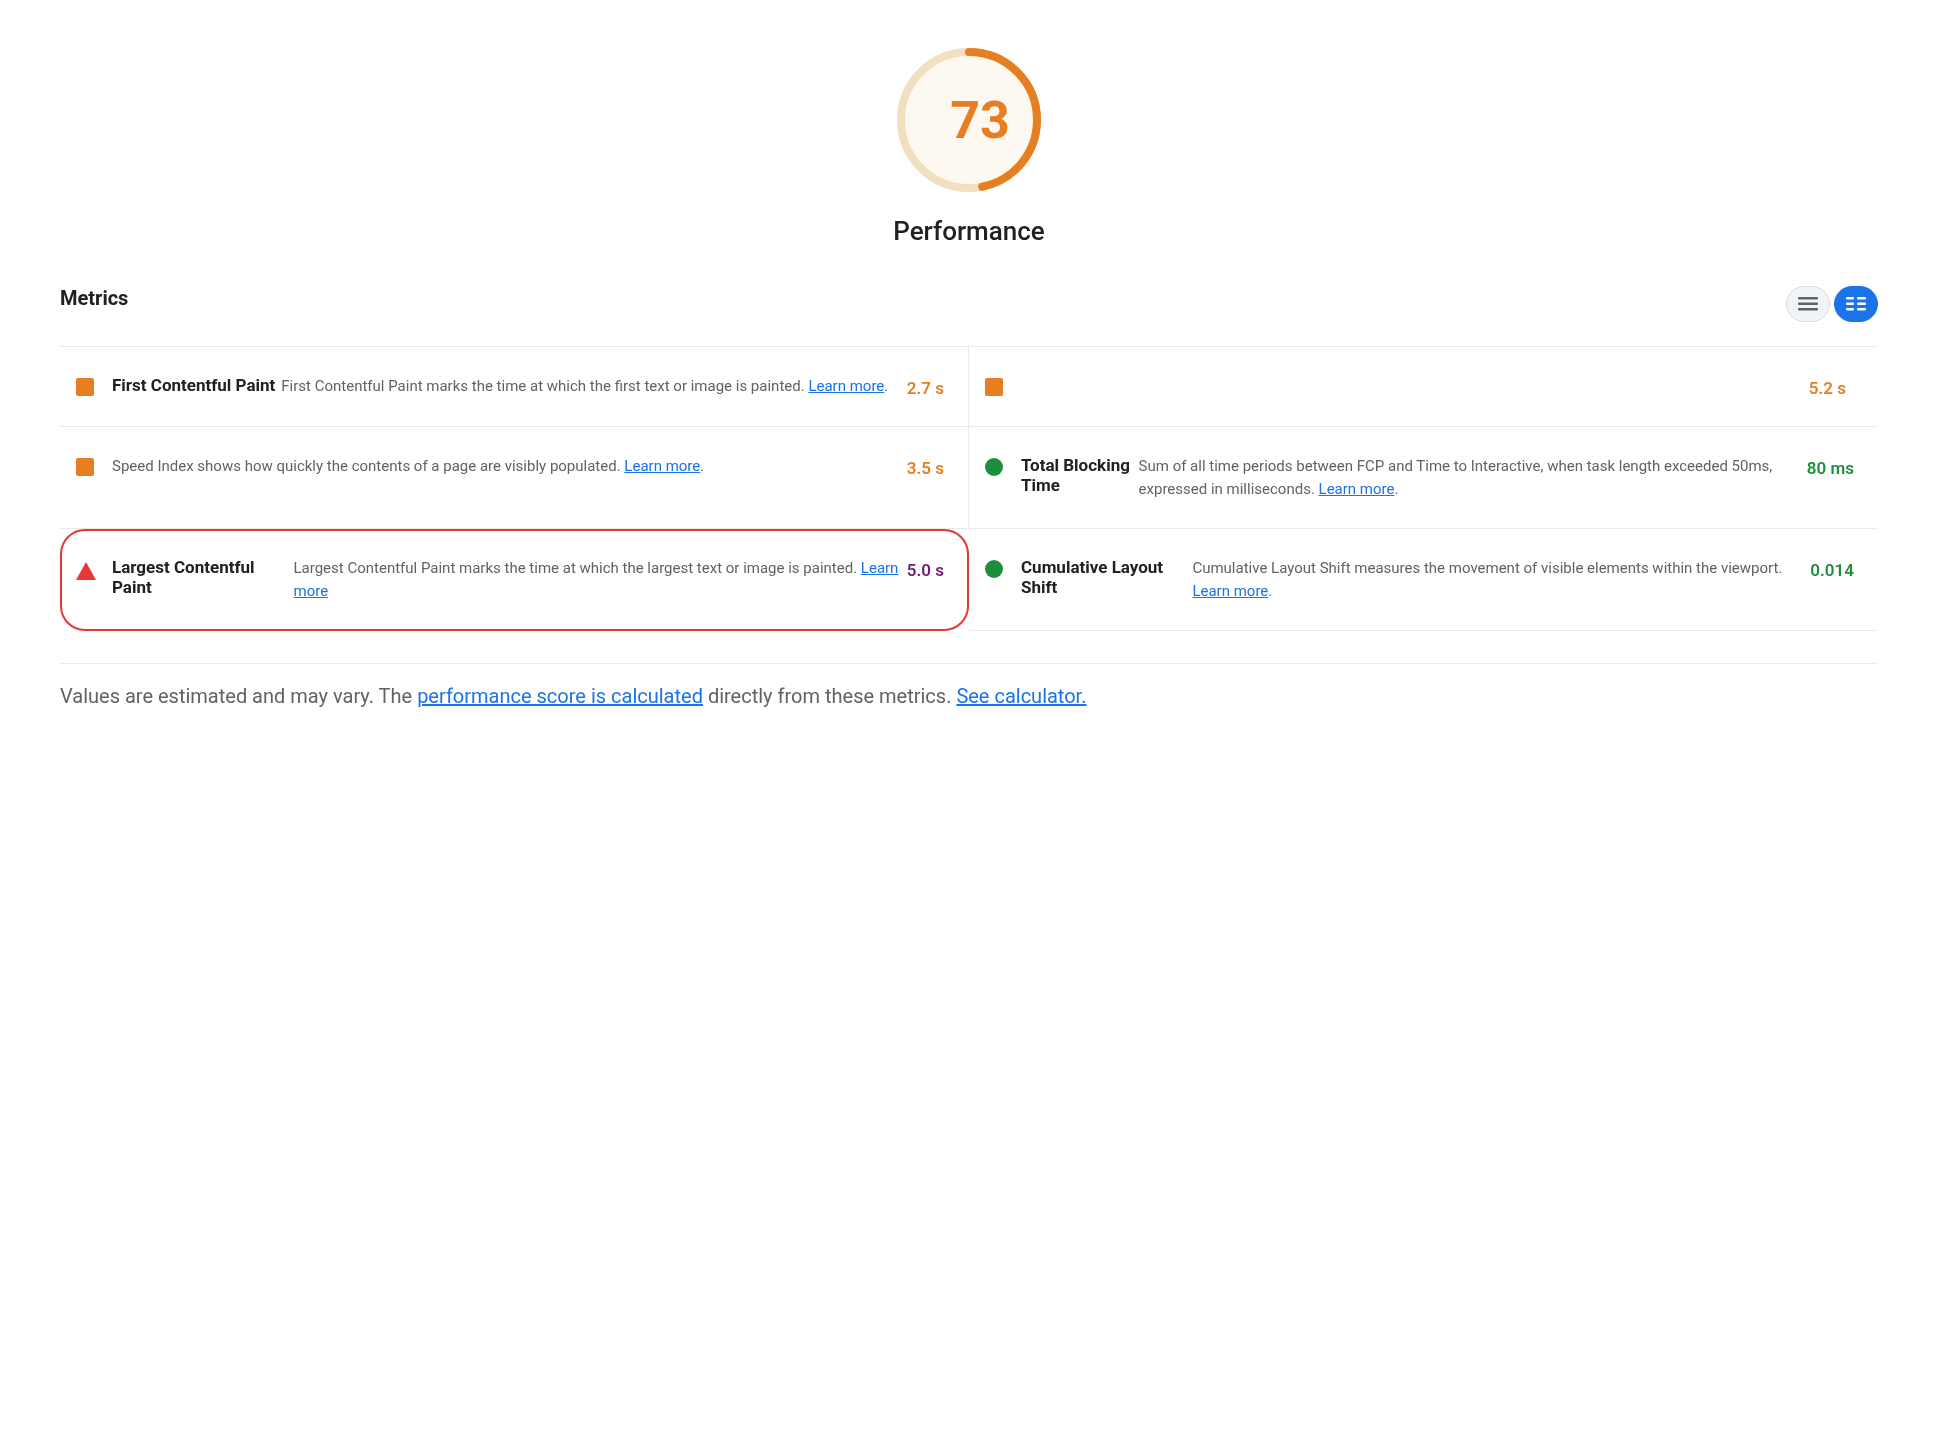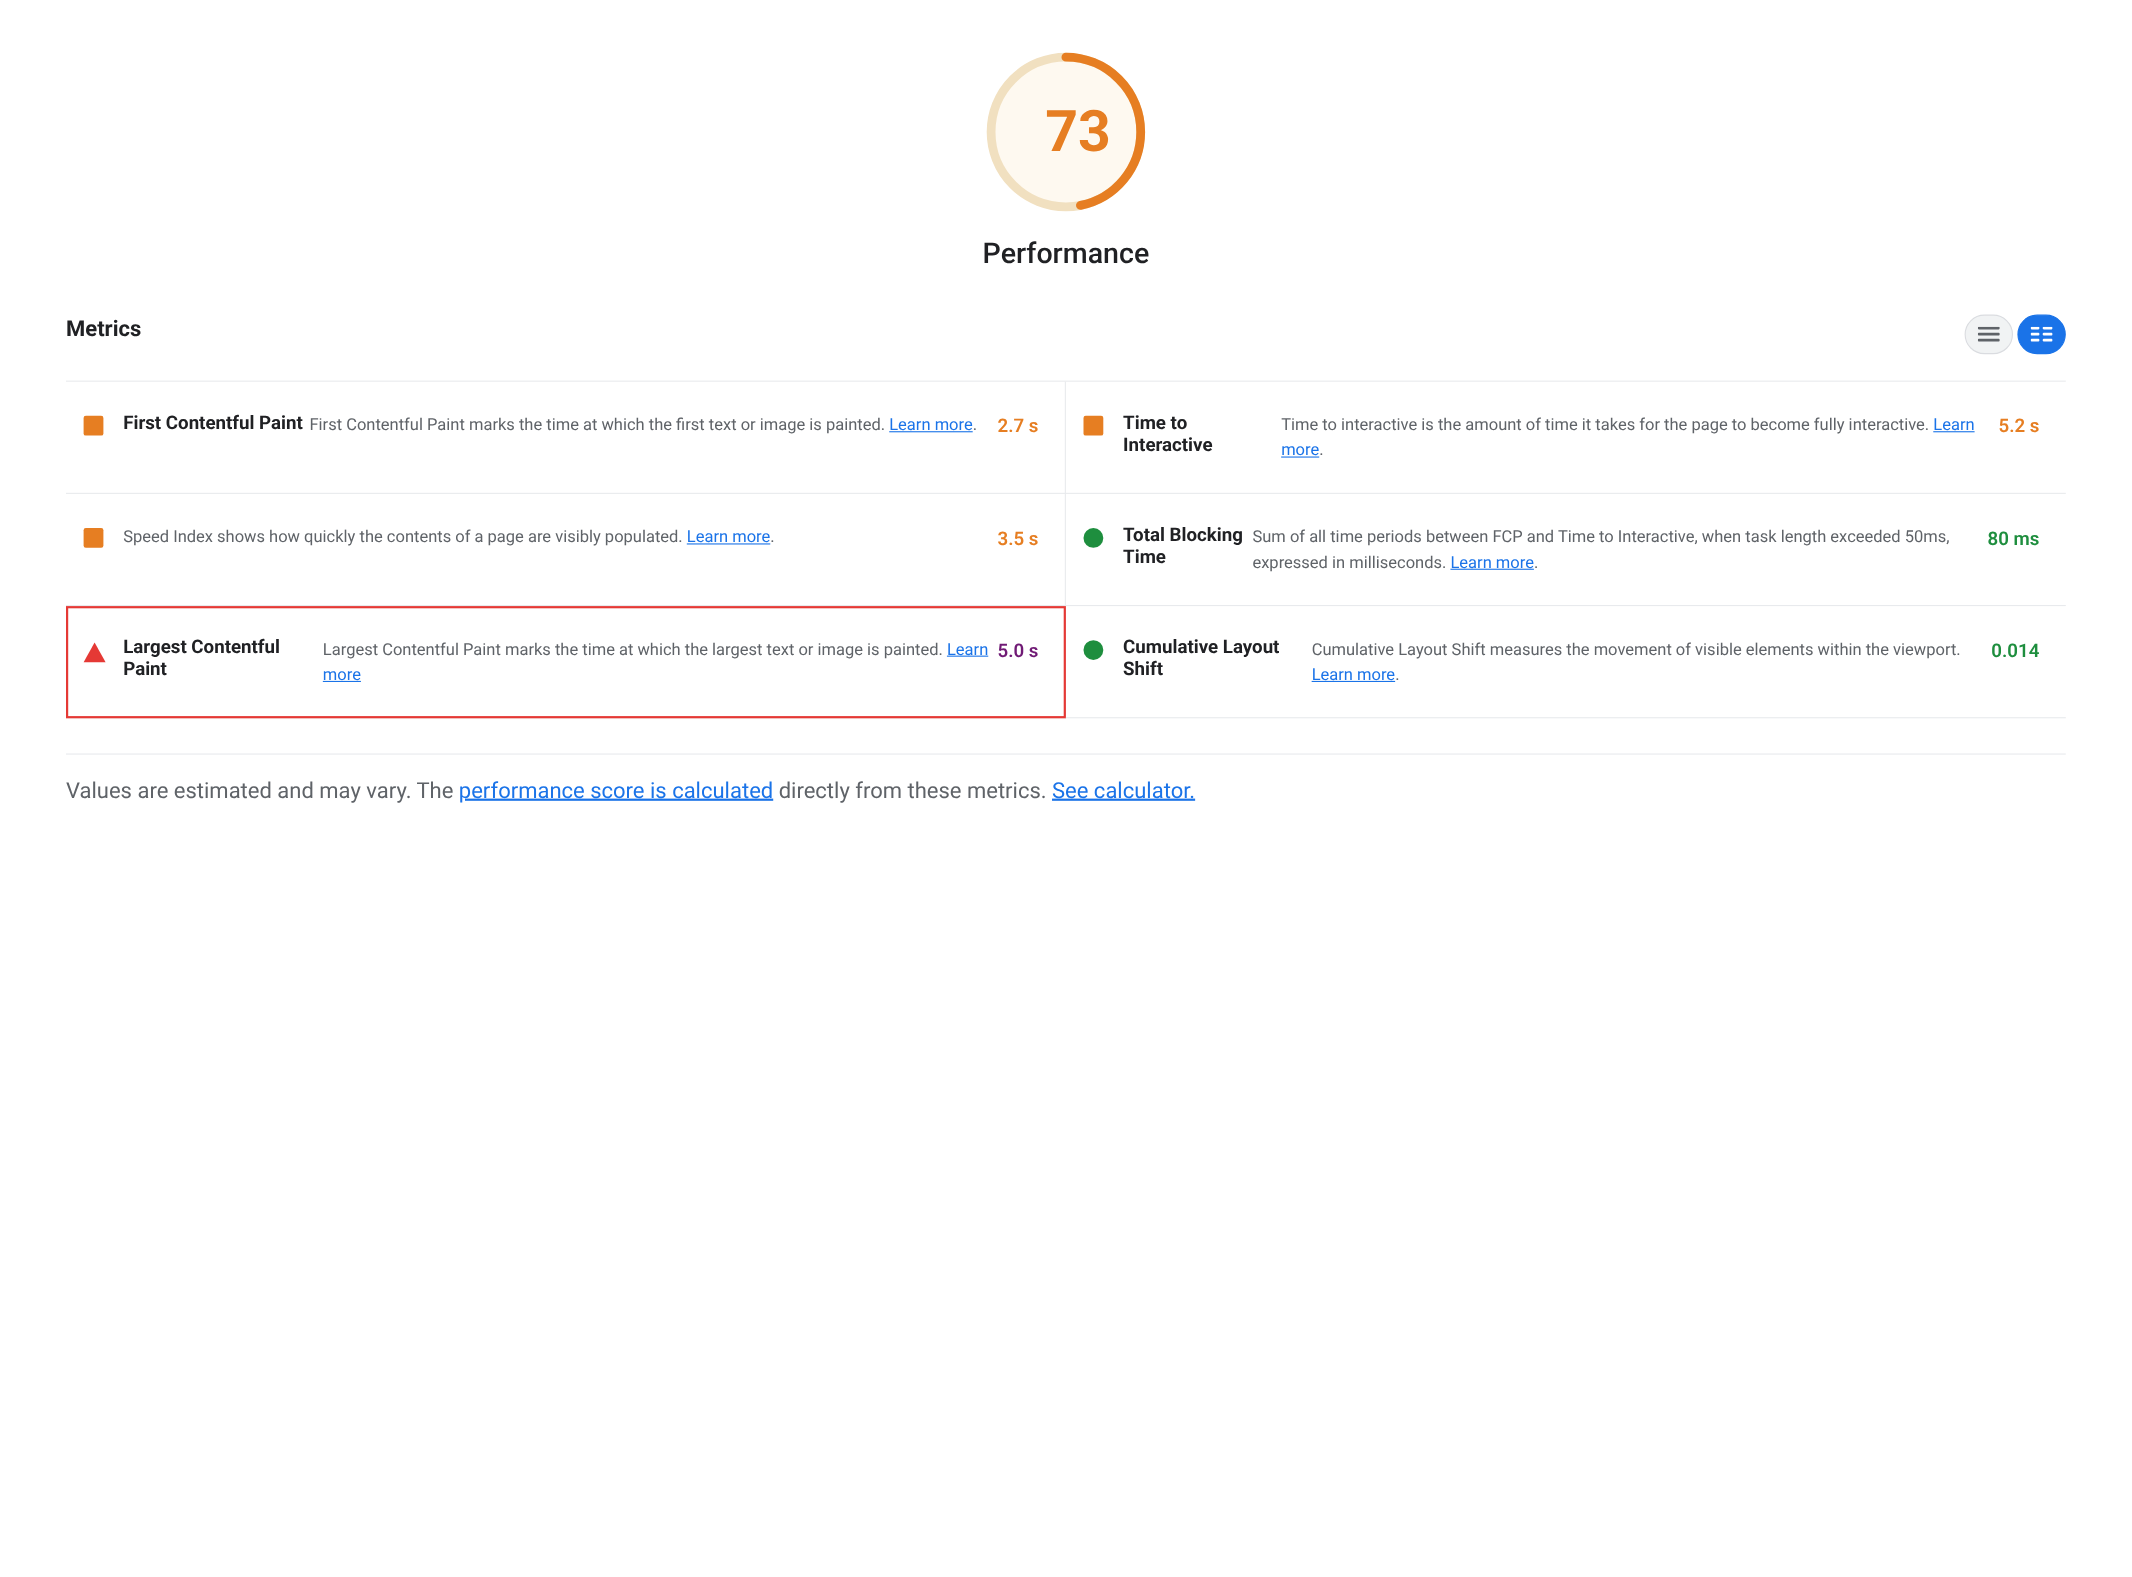--- a/index.html
+++ b/index.html
@@ -98,20 +98,21 @@
       gap: 0 8px;
       align-items: start;
       position: relative;
     }
     .metric-item:nth-child(odd) {
       border-right: 1px solid #e8eaed;
     }
     .metric-item.highlighted {
       outline: 2px solid #e53935;
       outline-offset: -2px;
+      border-radius: 25px;
     }
     .metric-icon {
       margin-top: 3px;
       flex-shrink: 0;
     }
     .metric-content {
       display: flex;
       flex-direction: row;
       gap: 6px;
     }
@@ -229,24 +230,20 @@
         <span class="metric-name">First Contentful Paint</span>
         <span class="metric-description">First Contentful Paint marks the time at which the first text or image is painted. <a class="metric-learn-more">Learn more</a>.</span>
       </div>
       <span class="metric-value value-orange">2.7 s</span>
     </div>
 
     <div class="metric-item">
       <div class="metric-icon">
         <div class="icon-square icon-orange"></div>
       </div>
-      <div class="metric-content">
-        <span class="metric-name">Time to Interactive</span>
-        <span class="metric-description">Time to interactive is the amount of time it takes for the page to become fully interactive. <a class="metric-learn-more">Learn more</a>.</span>
-      </div>
       <span class="metric-value value-orange">5.2 s</span>
     </div>
 
     <div class="metric-item">
       <div class="metric-icon">
         <div class="icon-square icon-orange"></div>
       </div>
       <div class="metric-content">
         <span class="metric-description">Speed Index shows how quickly the contents of a page are visibly populated. <a class="metric-learn-more">Learn more</a>.</span>
       </div>

